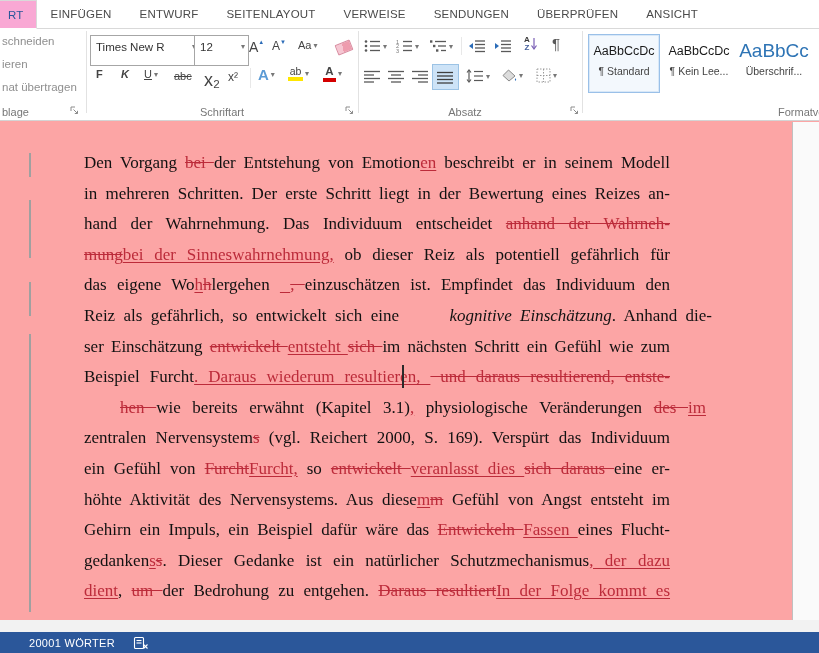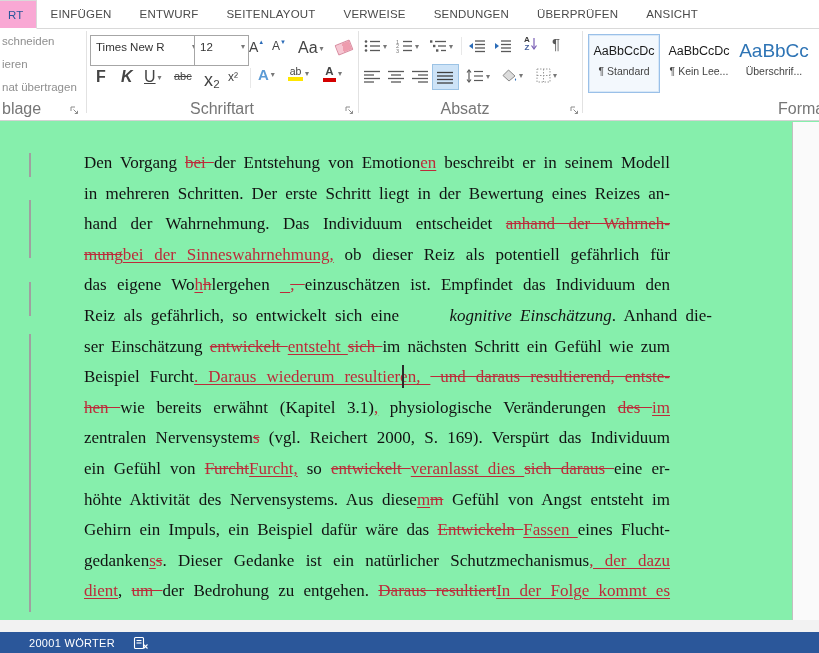--- a/index.html
+++ b/index.html
@@ -13,46 +13,46 @@
   .tab-row{position:absolute;left:0;top:0;right:0;height:28px;background:#fff;
            border-bottom:1px solid var(--border);display:flex;align-items:stretch;z-index:5;}
   .tab{display:flex;align-items:center;padding:0 14px;font-size:11.5px;color:#4a4a4a;letter-spacing:.2px;}
   .tab.active{color:var(--accent);background:#f9a8d4;border:1px solid var(--border);
               border-left:none;border-bottom:1px solid #fff;margin-bottom:-1px;padding:0 12px 0 8px;}
   
   .ribbon{position:absolute;top:28px;left:0;right:0;height:92px;background:#fff;
           border-bottom:1px solid #d4d4d4;z-index:4;}
   .vsep{position:absolute;top:3px;bottom:7px;width:1px;background:#e2e2e2;}
   .vsep-sm{position:absolute;width:1px;background:#e8e8e8;}
-  .grp-label{position:absolute;bottom:2px;font-size:16px;color:var(--lbl);text-align:center;}
+  .grp-label{position:absolute;bottom:2px;font-size:11px;color:var(--lbl);text-align:center;}
   .launcher{position:absolute;bottom:4px;width:10px;height:10px;}
   .clip-item{position:absolute;left:2px;font-size:11.5px;color:#8f8f8f;white-space:nowrap;}
   .combo{position:absolute;height:21px;border:1px solid #a6a6a6;background:#fff;display:flex;
          align-items:center;font-size:11.5px;color:#333;padding:0 3px 8px 5px;}
   .combo .arr{margin-left:auto;font-size:8px;color:#777;padding-left:4px;}
   .rbtn{position:absolute;display:flex;align-items:center;color:#444;cursor:default;}
-  .rtxt{font-size:16px;}
+  .rtxt{font-size:11px;}
   .arr8{font-size:8px;color:#777;margin-left:2px;}
   .eraser{width:14px;height:9px;background:linear-gradient(100deg,#f6c6d2 42%,#ee9cae 42%);
           border:1px solid #d霏:1px solid #d88;border:1px solid #d98ca0;transform:rotate(-22deg);border-radius:1px;}
   .active-btn{position:absolute;background:#cde3f7;outline:1px solid #9cc3e5;display:flex;
               align-items:center;justify-content:center;}
   .bar-yellow{width:15px;height:4px;background:#ffe600;margin-top:0px;}
   .bar-red{width:13px;height:4px;background:#d40000;margin-top:0px;}
   .stack{display:flex;flex-direction:column;align-items:center;line-height:1;}
   
   .cards{position:absolute;left:588px;top:6px;display:flex;gap:3px;}
   .card{width:70px;height:57px;border:1px solid transparent;text-align:center;overflow:hidden;flex:none;}
   .card.selected{border:1px solid #9ac0e8;background:#f3f8fd;box-shadow:inset 0 0 0 1px #d8e8f8;}
   .card .prev{margin-top:9px;font-size:12.5px;color:#1a1a1a;white-space:nowrap;overflow:hidden;}
   .card .prev.heading{font-size:19px;color:var(--heading);margin-top:5px;}
   .card .lbl{font-size:10.5px;color:#444;margin-top:7px;white-space:nowrap;overflow:hidden;}
   .card .prev.heading + .lbl{margin-top:3px;}
   
-  .doc{position:absolute;top:120px;left:0;right:0;bottom:21px;background:#86efac;overflow:hidden;text-align:right;}
+  .doc{position:absolute;top:120px;left:0;right:0;bottom:21px;background:#fca5a5;overflow:hidden;}
   .outside-page{position:absolute;left:792px;top:2px;bottom:12px;right:0;
                 border-left:1px solid #c0c0c0;background:#fafafa;}
   .bottom-strip{position:absolute;left:0;right:0;bottom:0;height:12px;background:#f2f2f2;}
   .chbar{position:absolute;left:29px;width:2px;background:#a0a0a0;}
   .doc-text{position:absolute;left:84px;top:28px;width:586px;
             font-family:"Liberation Serif","DejaVu Serif",serif;font-size:17px;color:#121212;}
   .doc-line{height:30.6px;line-height:30.6px;white-space:pre;}
   .seg-del{color:var(--track);text-decoration:line-through;}
   .seg-ins{color:var(--track);text-decoration:underline;text-underline-offset:2px;}
   .seg-em{font-style:italic;margin-left:42px;}
@@ -369,21 +369,21 @@
 
   <div class="doc-text">
       <div class="doc-line" style="word-spacing: 3.78125px;"><span class="line-inner"><span class="seg">Den Vorgang </span><span class="seg-del">bei </span><span class="seg">der Entstehung von Emotion</span><span class="seg-ins">en</span><span class="seg"> beschreibt er in seinem Modell</span></span></div>
       <div class="doc-line" style="word-spacing: 3.94792px;"><span class="line-inner"><span class="seg">in mehreren Schritten. Der erste Schritt liegt in der Bewertung eines Reizes an-</span></span></div>
       <div class="doc-line" style="word-spacing: 9.28906px;"><span class="line-inner"><span class="seg">hand der Wahrnehmung. Das Individuum entscheidet </span><span class="seg-del">anhand der Wahrneh-</span></span></div>
       <div class="doc-line" style="word-spacing: 6.56944px;"><span class="line-inner"><span class="seg-del">mung</span><span class="seg-ins">bei der Sinneswahrnehmung,</span><span class="seg"> ob dieser Reiz als potentiell gefährlich für</span></span></div>
       <div class="doc-line" style="word-spacing: 6.01719px;"><span class="line-inner"><span class="seg">das eigene Wo</span><span class="seg-ins">h</span><span class="seg-del">h</span><span class="seg">lergehen </span><span class="seg-ins"> </span><span class="seg-del">, </span><span class="seg">einzuschätzen ist. Empfindet das Individuum den</span></span></div>
       <div class="doc-line" style="word-spacing: 4.11875px;"><span class="line-inner"><span class="seg">Reiz als gefährlich, so entwickelt sich eine </span><span class="seg-em">kognitive Einschätzung</span><span class="seg">. Anhand die-</span></span></div>
       <div class="doc-line" style="word-spacing: 2.92756px;"><span class="line-inner"><span class="seg">ser Einschätzung </span><span class="seg-del">entwickelt </span><span class="seg-ins">entsteht </span><span class="seg-del">sich </span><span class="seg">im nächsten Schritt ein Gefühl wie zum</span></span></div>
       <div class="doc-line" style="word-spacing: 5.7309px;"><span class="line-inner"><span class="seg">Beispiel Furcht</span><span class="seg-ins">. Daraus wiederum resultieren, </span><span class="seg-del"> und daraus resultierend, entste-</span></span></div>
-      <div class="doc-line" style="word-spacing: 7.38889px;"><span class="line-inner"><span class="seg-del">hen </span><span class="seg">wie bereits erwähnt (Kapitel 3.1)</span><span class="seg-ins">,</span><span class="seg"> physiologische Veränderungen </span><span class="seg-del">des </span><span class="seg-ins">im</span></span></div>
+      <div class="doc-line" style="word-spacing: 7.38889px; margin-left: 36px;"><span class="line-inner"><span class="seg-del">hen </span><span class="seg">wie bereits erwähnt (Kapitel 3.1)</span><span class="seg-ins">,</span><span class="seg"> physiologische Veränderungen </span><span class="seg-del">des </span><span class="seg-ins">im</span></span></div>
       <div class="doc-line" style="word-spacing: 5.07812px;"><span class="line-inner"><span class="seg">zentralen Nervensystem</span><span class="seg-del">s</span><span class="seg"> (vgl. Reichert 2000, S. 169). Verspürt das Individuum</span></span></div>
       <div class="doc-line" style="word-spacing: 4.80256px;"><span class="line-inner"><span class="seg">ein Gefühl von </span><span class="seg-del">Furcht</span><span class="seg-ins">Furcht,</span><span class="seg"> so </span><span class="seg-del">entwickelt </span><span class="seg-ins">veranlasst dies </span><span class="seg-del">sich daraus </span><span class="seg">eine er-</span></span></div>
       <div class="doc-line" style="word-spacing: 4.4375px;"><span class="line-inner"><span class="seg">höhte Aktivität des Nervensystems. Aus diese</span><span class="seg-ins">m</span><span class="seg-del">m</span><span class="seg"> Gefühl von Angst entsteht im</span></span></div>
       <div class="doc-line" style="word-spacing: 4px;"><span class="line-inner"><span class="seg">Gehirn ein Impuls, ein Beispiel dafür wäre das </span><span class="seg-del">Entwickeln </span><span class="seg-ins">Fassen </span><span class="seg">eines Flucht-</span></span></div>
       <div class="doc-line" style="word-spacing: 7.15625px;"><span class="line-inner"><span class="seg">gedanken</span><span class="seg-ins">s</span><span class="seg-del">s</span><span class="seg">. Dieser Gedanke ist ein natürlicher Schutzmechanismus</span><span class="seg-ins">, der dazu</span></span></div>
       <div class="doc-line" style="word-spacing: 4.9858px;"><span class="line-inner"><span class="seg-ins">dient</span><span class="seg">, </span><span class="seg-del">um </span><span class="seg">der Bedrohung zu entgehen. </span><span class="seg-del">Daraus resultiert</span><span class="seg-ins">In der Folge kommt es</span></span></div>
     </div>
   <div class="caret"></div>
 
   <div class="bottom-strip"></div>

